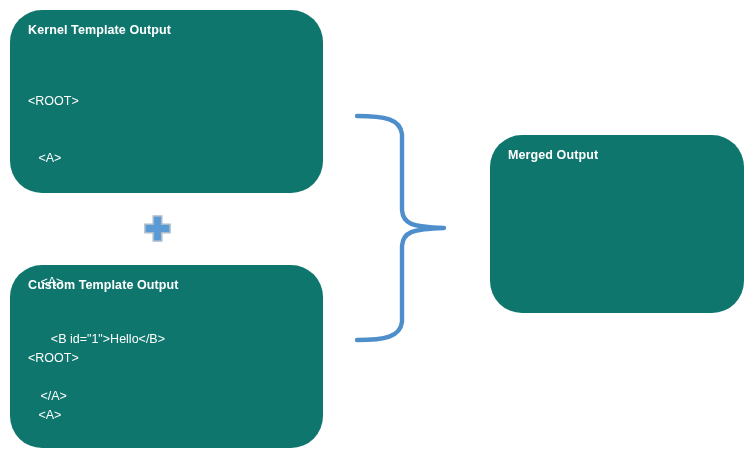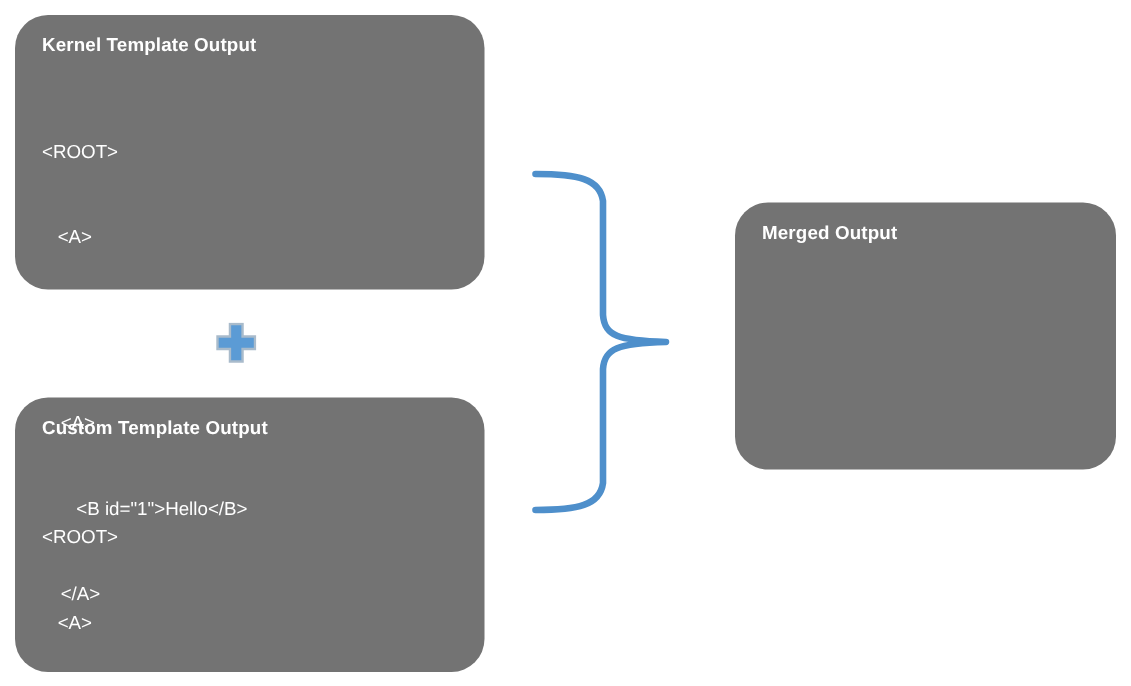--- a/index.html
+++ b/index.html
@@ -10,22 +10,22 @@
   #canvas {
     position: relative;
     width: 754px;
     height: 457px;
     background: #ffffff;
     overflow: hidden;
     font-family: "Liberation Sans", sans-serif;
   }
   .box {
     position: absolute;
-    background: #737373;
-    border-radius: 22px;
+    background: #0f766e;
+    border-radius: 32px;
     box-sizing: border-box;
     color: #ffffff;
   }
   .box-title {
     position: absolute;
     left: 18px;
     top: 13px;
     font-size: 12.5px;
     font-weight: bold;
     color: #ffffff;

